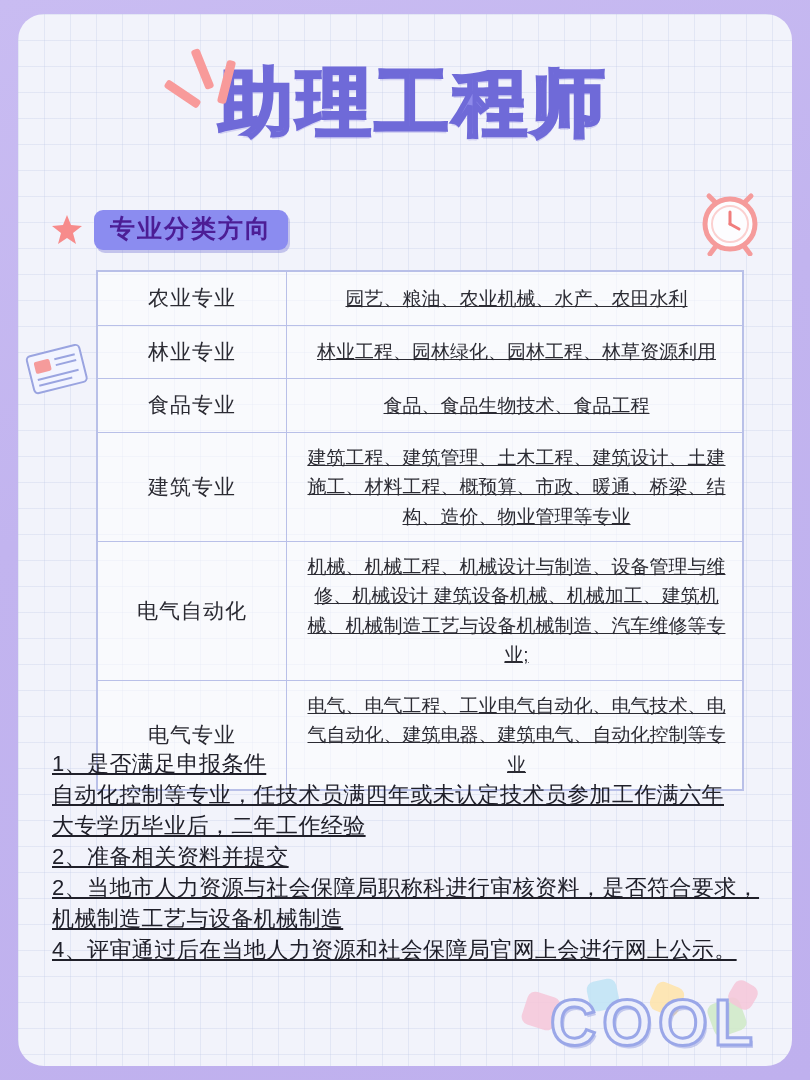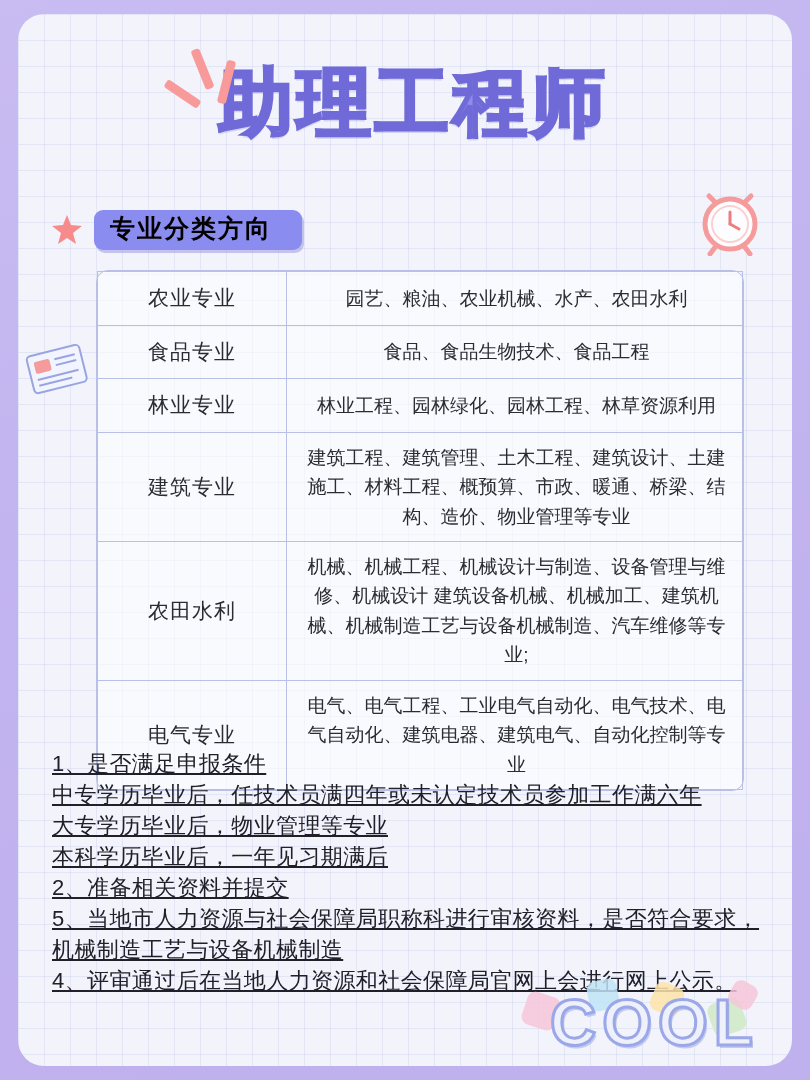--- a/index.html
+++ b/index.html
@@ -79,39 +79,39 @@
   }
   .star {
     width: 30px;
     height: 29px;
     position: relative;
     flex: 0 0 auto;
   }
   .star svg { display: block; }
   .head-pill {
     background: #8b8cf0;
-    color: #000000;
+    color: #4c1d95;
     font-size: 25px;
     font-weight: 700;
     letter-spacing: 2px;
-    padding: 5px 30px 7px 16px;
+    padding: 5px 16px 7px 16px;
     border-radius: 9px;
     line-height: 1.1;
     box-shadow: 2px 3px 0 rgba(110,105,210,0.35);
     white-space: nowrap;
   }
 
   
   .table-wrap {
     position: absolute;
     left: 78px;
     top: 256px;
     width: 648px;
     border: 1px solid #b9c0e8;
-    border-radius: 12px;
+    border-radius: 0;
     background: rgba(255,255,255,0.55);
     box-sizing: border-box;
   }
   table {
     width: 100%;
     border-collapse: collapse;
     table-layout: fixed;
   }
   td {
     border: 1px solid #b9c0e8;
@@ -124,20 +124,21 @@
     font-family: "Liberation Sans", sans-serif;
   }
   td.cat {
     width: 172px;
     font-size: 21px;
     letter-spacing: 1px;
   }
   td.desc {
     padding-left: 16px;
     padding-right: 12px;
+    text-decoration: underline;
   }
 
   
   .steps {
     position: absolute;
     left: 34px;
     top: 734px;
     width: 726px;
   }
   .step-line {
@@ -239,51 +240,50 @@
     </div>
 
     <div class="table-wrap">
       <table>
         <tbody>
           <tr>
             <td class="cat">农业专业</td>
             <td class="desc">园艺、粮油、农业机械、水产、农田水利</td>
           </tr>
           <tr>
+            <td class="cat">林业专业</td>
+            <td class="desc">林业工程、园林绿化、园林工程、林草资源利用</td>
+          </tr>
+          <tr>
             <td class="cat">食品专业</td>
             <td class="desc">食品、食品生物技术、食品工程</td>
           </tr>
           <tr>
-            <td class="cat">林业专业</td>
-            <td class="desc">林业工程、园林绿化、园林工程、林草资源利用</td>
-          </tr>
-          <tr>
             <td class="cat">建筑专业</td>
             <td class="desc">建筑工程、建筑管理、土木工程、建筑设计、土建施工、材料工程、概预算、市政、暖通、桥梁、结构、造价、物业管理等专业</td>
           </tr>
           <tr>
-            <td class="cat">农田水利</td>
+            <td class="cat">电气自动化</td>
             <td class="desc">机械、机械工程、机械设计与制造、设备管理与维修、机械设计 建筑设备机械、机械加工、建筑机械、机械制造工艺与设备机械制造、汽车维修等专业;</td>
           </tr>
           <tr>
             <td class="cat">电气专业</td>
             <td class="desc">电气、电气工程、工业电气自动化、电气技术、电气自动化、建筑电器、建筑电气、自动化控制等专业</td>
           </tr>
         </tbody>
       </table>
     </div>
 
 
     <div class="steps">
       <div class="step-line">1、是否满足申报条件</div>
-      <div class="step-line">中专学历毕业后，任技术员满四年或未认定技术员参加工作满六年</div>
-      <div class="step-line">大专学历毕业后，物业管理等专业</div>
-      <div class="step-line">本科学历毕业后，一年见习期满后</div>
+      <div class="step-line">自动化控制等专业，任技术员满四年或未认定技术员参加工作满六年</div>
+      <div class="step-line">大专学历毕业后，二年工作经验</div>
       <div class="step-line">2、准备相关资料并提交</div>
-      <div class="step-line">5、当地市人力资源与社会保障局职称科进行审核资料，是否符合要求，</div>
+      <div class="step-line">2、当地市人力资源与社会保障局职称科进行审核资料，是否符合要求，</div>
       <div class="step-line">机械制造工艺与设备机械制造</div>
       <div class="step-line">4、评审通过后在当地人力资源和社会保障局官网上会进行网上公示。</div>
     </div>
 
     <div class="cool">
       <div class="blob" style="left:0px;  top:16px; width:34px; height:34px; background:#f6c6d8; transform:rotate(18deg);"></div>
       <div class="blob" style="left:64px; top:2px;  width:30px; height:30px; background:#bfe3f5; transform:rotate(-12deg);"></div>
       <div class="blob" style="left:128px;top:6px;  width:30px; height:30px; background:#ffe3a8; transform:rotate(22deg);"></div>
       <div class="blob" style="left:186px;top:22px; width:34px; height:34px; background:#cfe9c5; transform:rotate(-20deg);"></div>
       <div class="blob" style="left:206px;top:4px;  width:26px; height:26px; background:#f6c6d8; transform:rotate(30deg);"></div>

